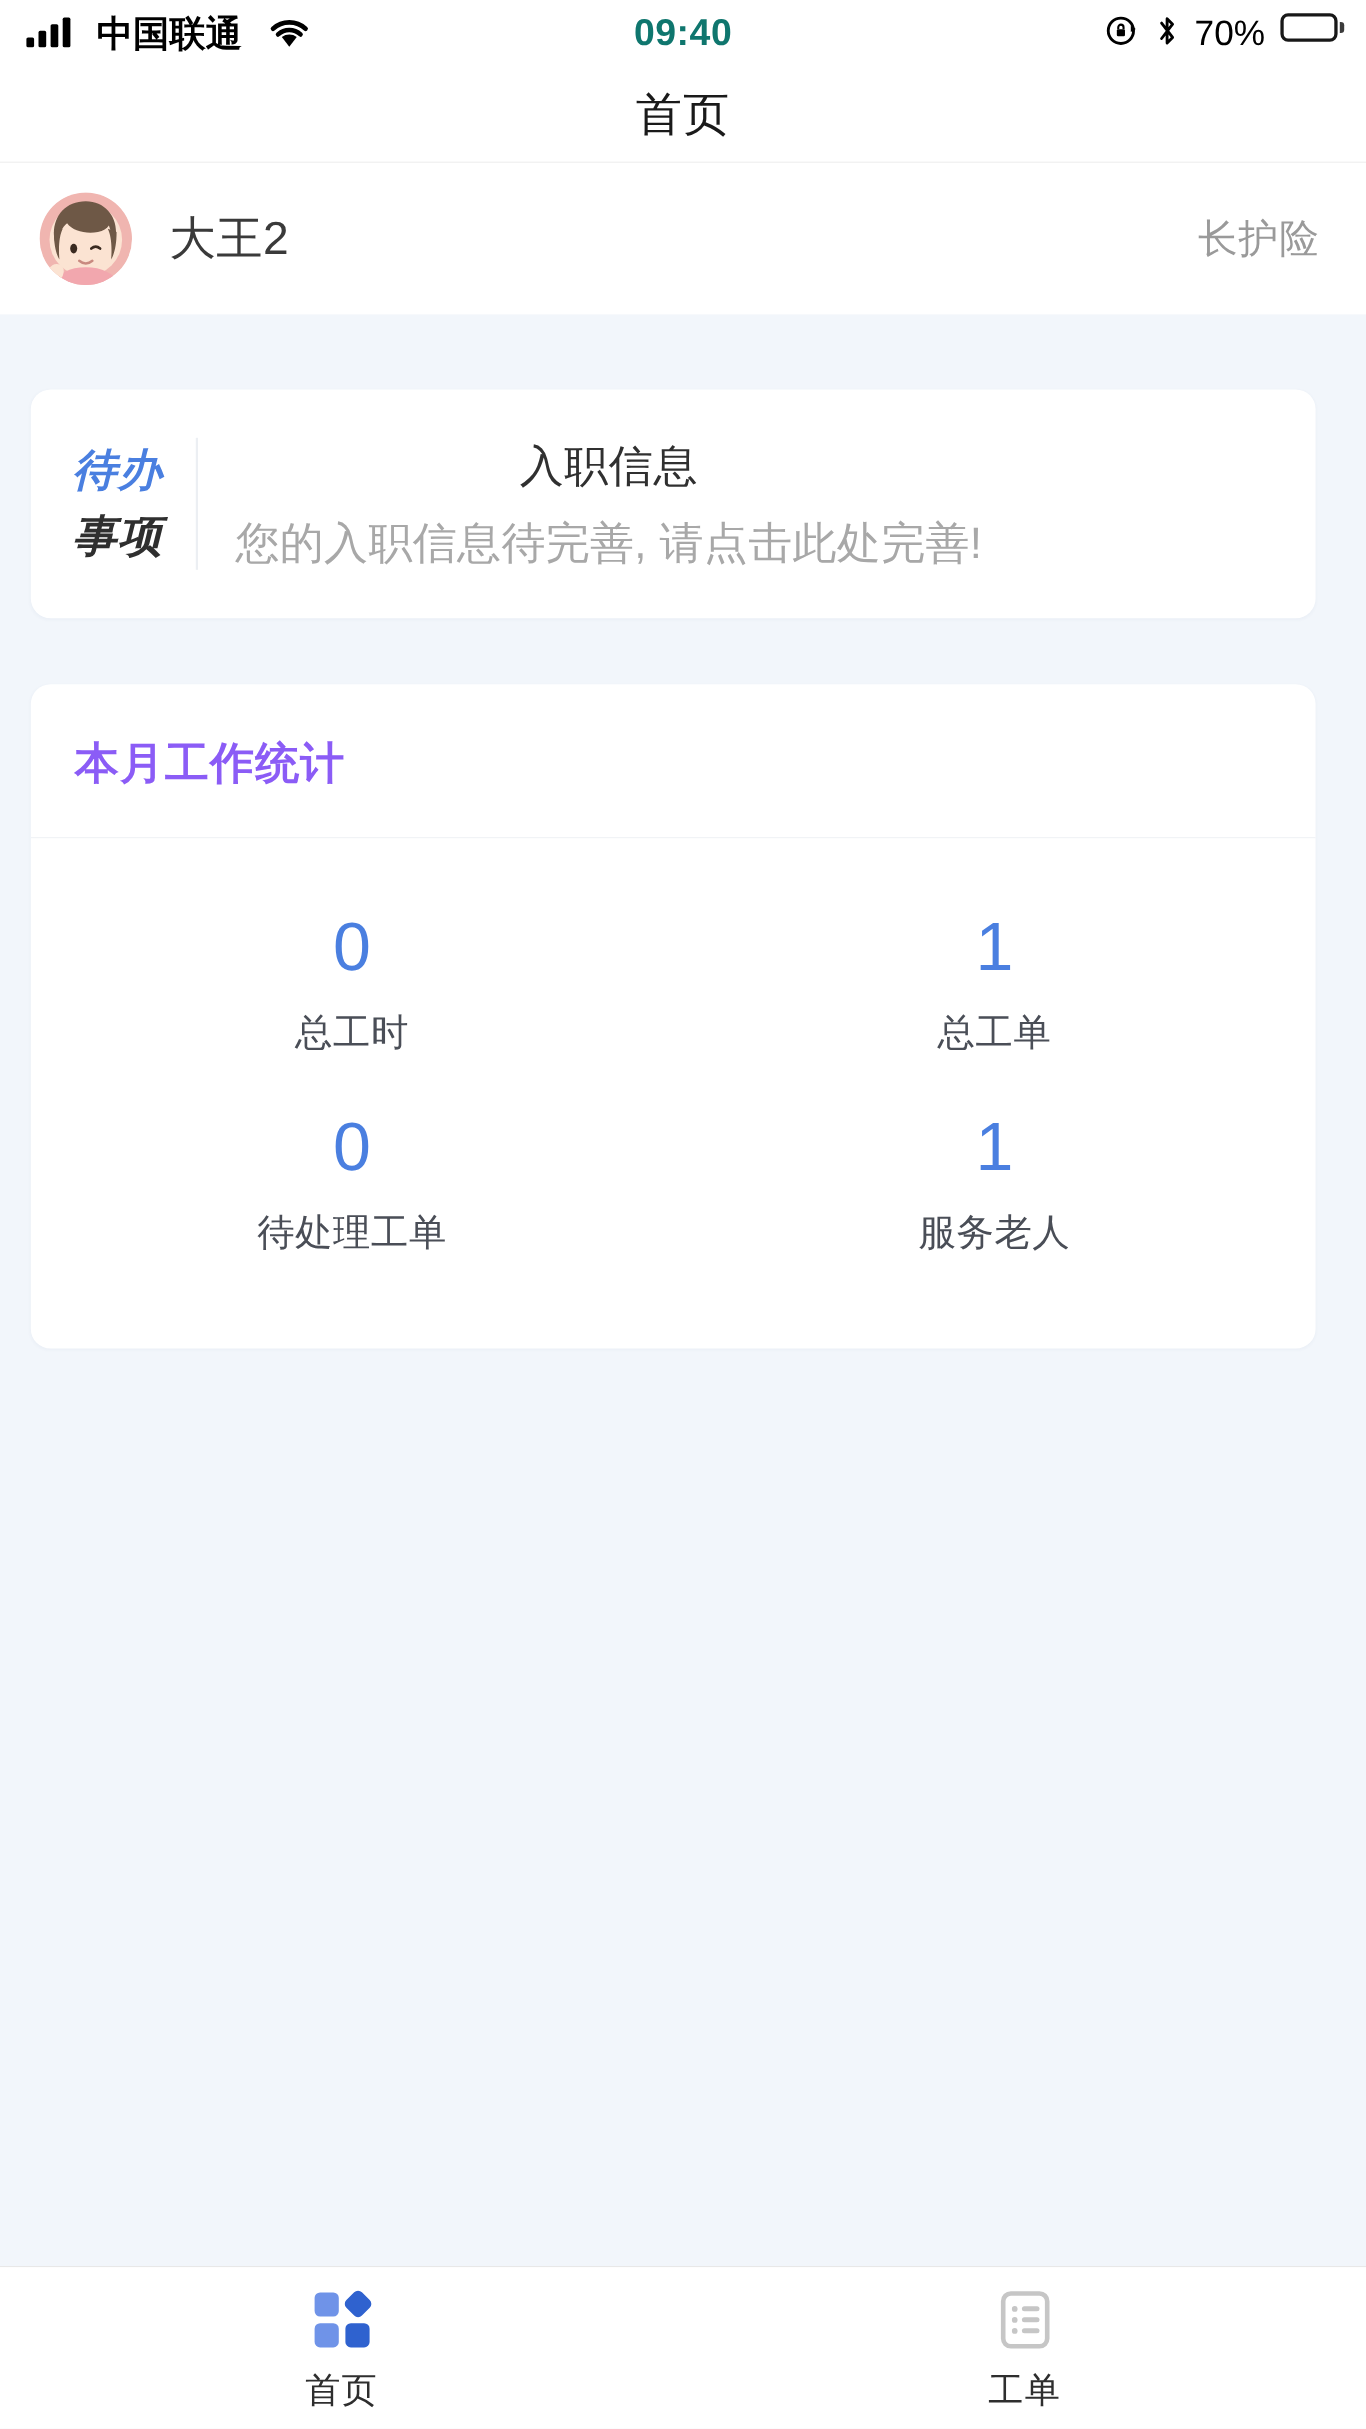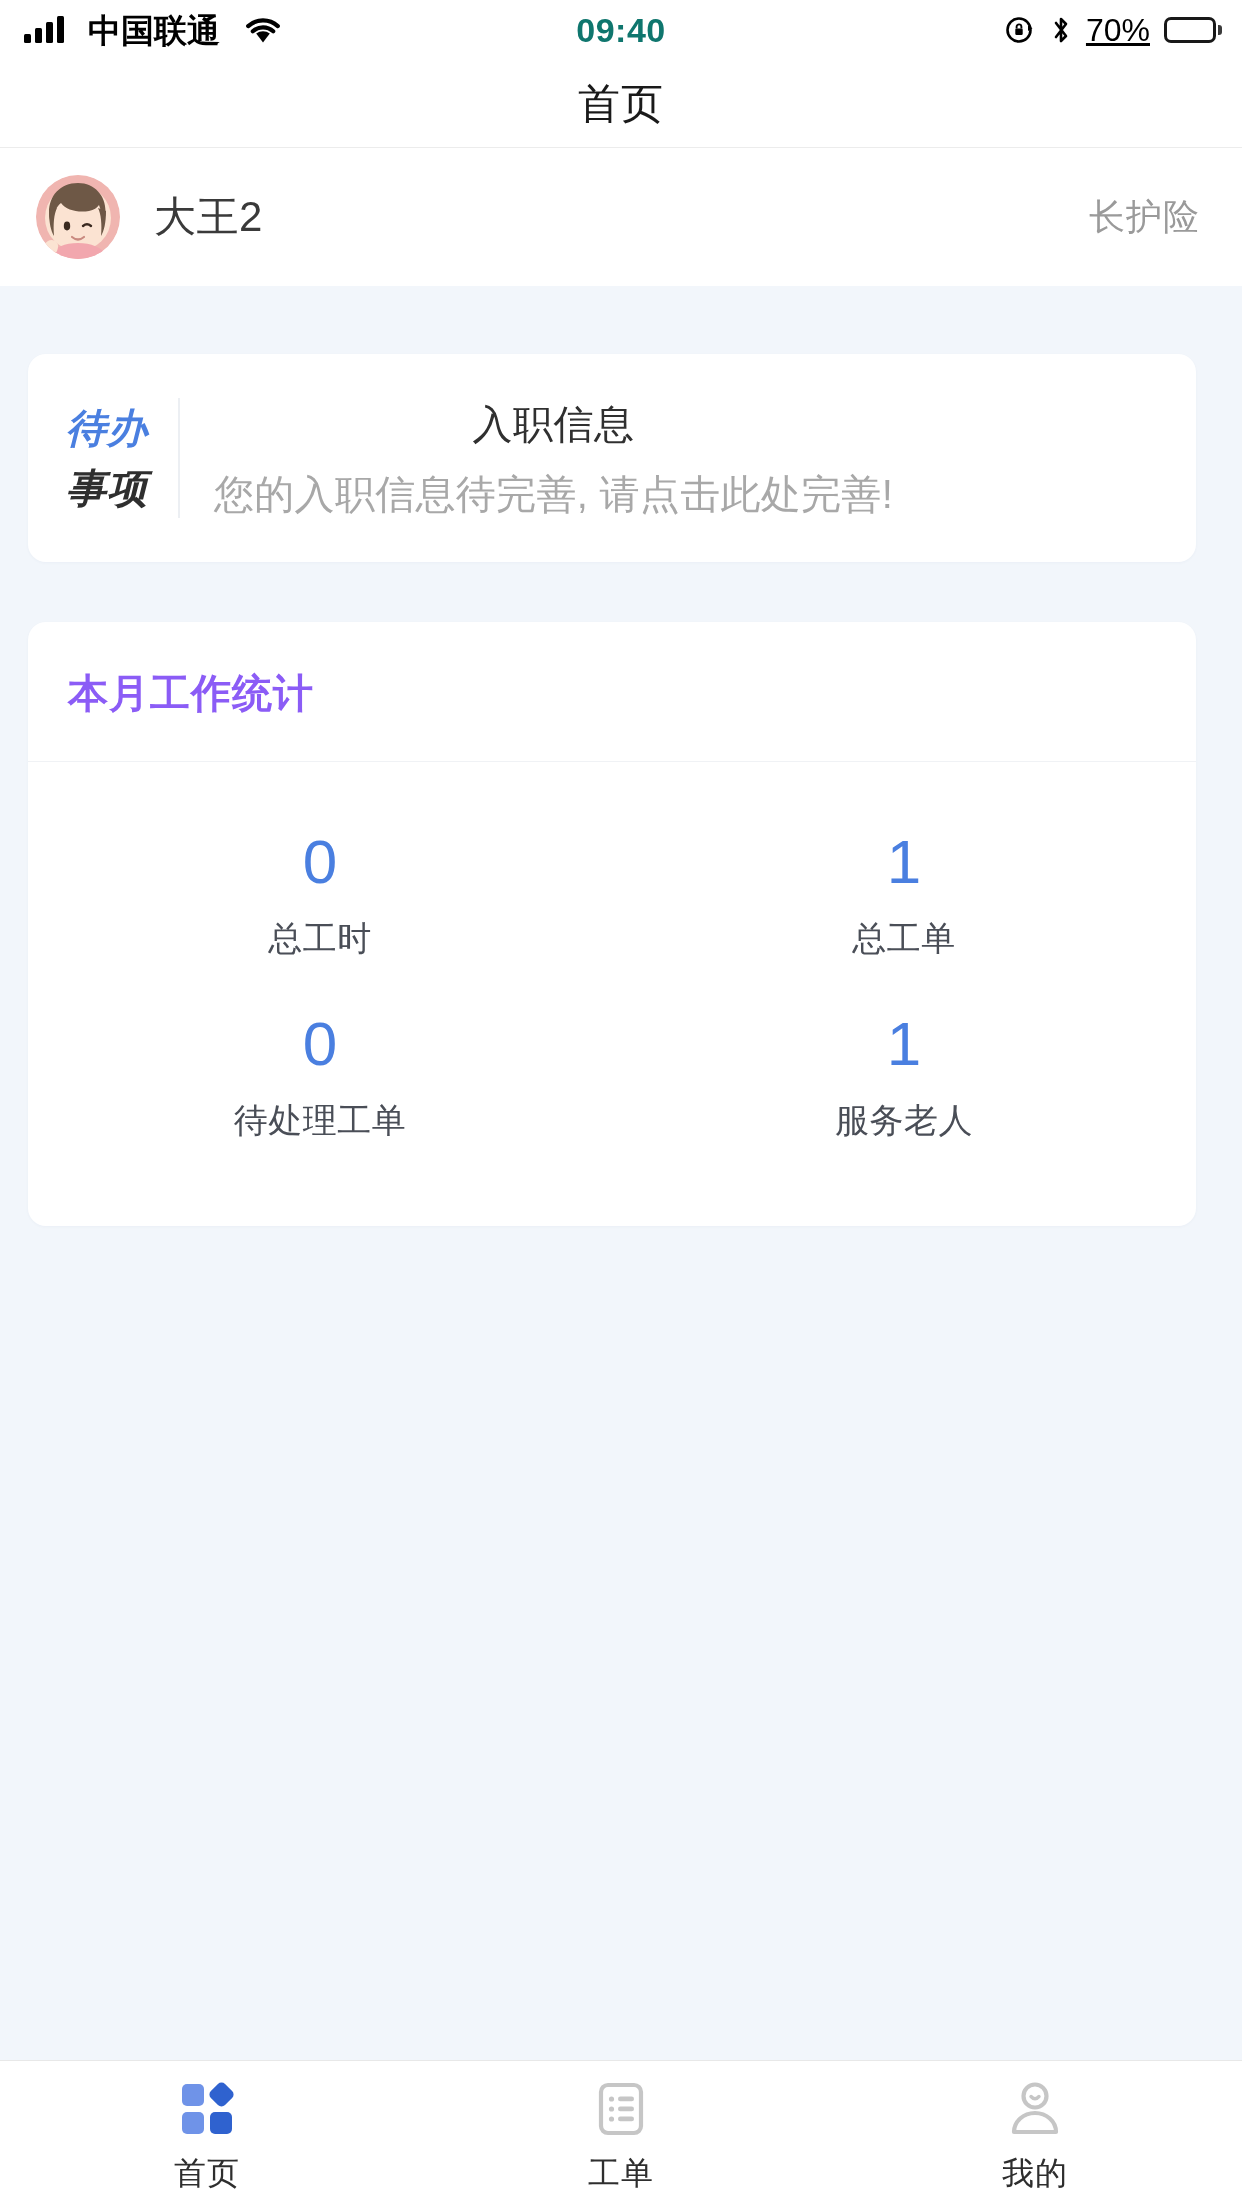--- a/index.html
+++ b/index.html
@@ -71,23 +71,21 @@
     font-size: 34px;
     font-weight: 600;
     color: #0f766e;
     letter-spacing: 0.5px;
     pointer-events: none;
   }
 
   .sb-right {
     margin-left: auto;
     display: flex;
-    align-items: center;
     gap: 14px;
-    text-decoration: underline;
   }
   .rot-lock { width: 32px; height: 32px; display:block; }
   .bt-icon { width: 22px; height: 32px; display:block; }
   .battery-pct {
     font-size: 32px;
     font-weight: 500;
     color: #000;
     letter-spacing: 0px;
   }
   .battery {
@@ -420,26 +418,16 @@
           <circle cx="19.5" cy="29" r="2.6" fill="#c6c6c6"></circle>
           <circle cx="19.5" cy="39" r="2.6" fill="#c6c6c6"></circle>
           <rect x="26" y="16.6" width="16" height="4.6" rx="2.3" fill="#c6c6c6"></rect>
           <rect x="26" y="26.6" width="16" height="4.6" rx="2.3" fill="#c6c6c6"></rect>
           <rect x="26" y="36.6" width="16" height="4.6" rx="2.3" fill="#c6c6c6"></rect>
         </svg>
       </span>
       <span class="tab-label">工单</span>
     </div>
 
-    <div class="tab-item">
-      <span>
-        <svg class="tab-icon" viewBox="0 0 58 58">
-          <circle cx="29" cy="16" r="11.5" stroke="#c6c6c6" stroke-width="4.2" fill="none"></circle>
-          <path d="M25 16.5 q4 4.5 8 0" stroke="#c6c6c6" stroke-width="3.4" fill="none" stroke-linecap="round"></path>
-          <path d="M8 52 a21 19 0 0 1 42 0 Z" stroke="#c6c6c6" stroke-width="4.2" fill="none" stroke-linejoin="round"></path>
-        </svg>
-      </span>
-      <span class="tab-label">我的</span>
-    </div>
 
   </div>
 
 </div>
 
 </body></html>

